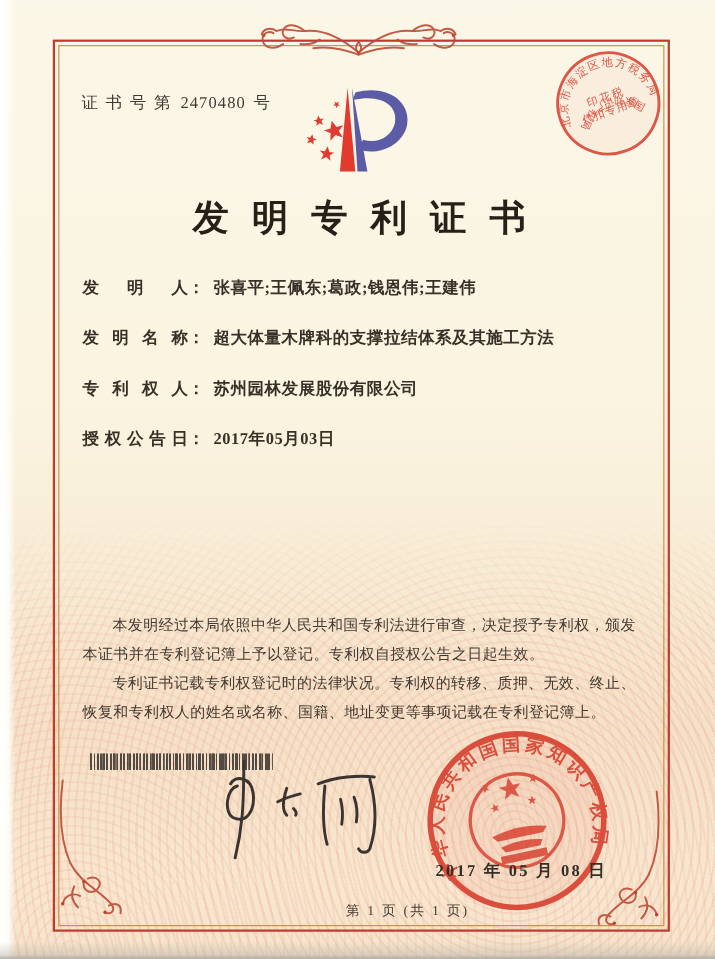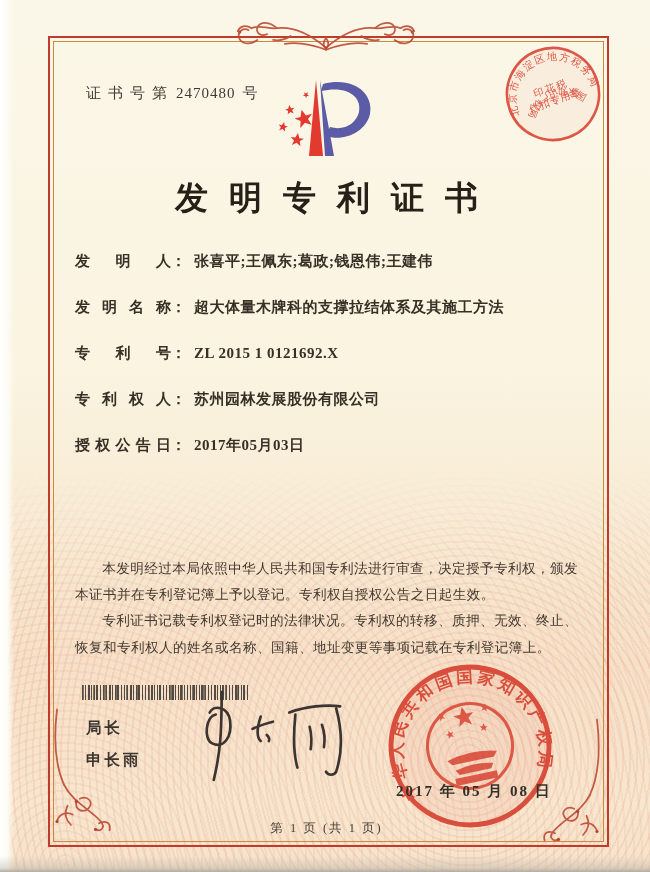--- a/index.html
+++ b/index.html
@@ -12,21 +12,21 @@
     background:linear-gradient(180deg,rgba(0,0,0,0),rgba(185,180,168,0.45) 75%,#b3ada1 100%);}
   .guilloche{position:absolute;left:0;top:470px;width:100%;height:402px;z-index:1;pointer-events:none;
     background-image:
       repeating-radial-gradient(circle at 72% 72%, rgba(223,134,104,0.14) 0 2px, rgba(223,134,104,0) 2px 7px),
       repeating-radial-gradient(circle at 10% 98%, rgba(223,134,104,0.10) 0 2px, rgba(223,134,104,0) 2px 8px);
     -webkit-mask-image:linear-gradient(180deg,transparent 0,#000 30%);
     mask-image:linear-gradient(180deg,transparent 0,#000 30%);}
   .frame{position:absolute;left:48px;top:36px;width:557px;height:807px;z-index:2;
     border:2px solid #bf3b2c;}
   .frame-inner{position:absolute;inset:3px;border:1px solid #c88a3f;}
-  .cert-no{position:absolute;left:86px;top:84px;z-index:3;font-size:15px;color:#403a33;}
+  .cert-no{position:absolute;left:74px;top:84px;z-index:3;font-size:15px;color:#403a33;}
   .cert-no .sp{letter-spacing:7px;}
   .cert-no .num{letter-spacing:1px;margin-left:2px;}
   .cert-no .suf{margin-left:7px;}
   .logo{position:absolute;left:266px;top:70px;width:132px;height:108px;z-index:3;}
   .stamp{position:absolute;left:503px;top:44px;width:100px;height:100px;z-index:4;
     transform:rotate(-20deg);opacity:.92;}
   .stamp text{fill:#dc4938;font-family:"Liberation Serif","DejaVu Serif",serif;}
   .title{position:absolute;left:48px;top:176px;width:557px;z-index:3;text-align:center;
     font-size:33px;font-weight:700;color:#262019;letter-spacing:21px;text-indent:21px;}
   .fields{position:absolute;left:75px;top:252px;width:490px;z-index:3;font-size:15px;font-weight:600;color:#383027;}
@@ -45,21 +45,21 @@
   .director{position:absolute;left:86px;top:712px;z-index:3;
     font-family:"Liberation Sans","DejaVu Sans",sans-serif;font-weight:700;font-size:15.5px;
     color:#3a352f;letter-spacing:3px;line-height:2.05;}
   .signature{position:absolute;left:192px;top:686px;width:170px;height:102px;z-index:3;}
   .seal{position:absolute;left:384px;top:660px;width:172px;height:172px;z-index:5;
     transform:rotate(-12deg);opacity:.88;}
   .seal text{fill:#d63b2a;font-family:"Liberation Serif","DejaVu Serif",serif;font-weight:700;}
   .issue-date{position:absolute;left:396px;top:782px;z-index:6;font-size:15px;font-weight:700;
     letter-spacing:2px;color:#332e28;}
   .page-footer{position:absolute;left:48px;top:820px;width:557px;z-index:3;text-align:center;
-    font-size:12.5px;color:#4a4038;letter-spacing:2px;}
+    font-size:12.5px;color:#4a4038;letter-spacing:2px;padding-left:44px;}
   .ornament-top{position:absolute;left:228px;top:14px;width:196px;height:46px;z-index:4;}
   .ornament-br{position:absolute;left:534px;top:716px;width:70px;height:126px;z-index:4;}
   .ornament-bl{position:absolute;left:50px;top:696px;width:70px;height:146px;z-index:4;transform:scaleX(-1);}
   .flourish{stroke:#b8432f;stroke-width:2;fill:none;stroke-linecap:round;opacity:.85;}
   .vine{stroke:#bd4a33;stroke-width:1.8;fill:none;stroke-linecap:round;opacity:.9;}
 </style>
 </head>
 <body>
 
 <div class="paper">
@@ -158,41 +158,34 @@
   <div class="title">发明专利证书</div>
 
   <div class="fields">
     <div class="field-row">
       <span class="f-label">发明人</span><span class="f-colon">：</span><span class="f-value">张喜平;王佩东;葛政;钱恩伟;王建伟</span>
     </div>
     <div class="field-row">
       <span class="f-label">发明名称</span><span class="f-colon">：</span><span class="f-value">超大体量木牌科的支撑拉结体系及其施工方法</span>
     </div>
     <div class="field-row">
-      <span class="f-label">专利号</span><span class="f-colon">：</span><span class="f-value">ZL 2015 1 0121692.X</span>
-    </div>
-    <div class="field-row">
       <span class="f-label">专利权人</span><span class="f-colon">：</span><span class="f-value">苏州园林发展股份有限公司</span>
     </div>
     <div class="field-row">
       <span class="f-label">授权公告日</span><span class="f-colon">：</span><span class="f-value">2017年05月03日</span>
     </div>
   </div>
 
   <div class="body-text">
     <p>本发明经过本局依照中华人民共和国专利法进行审查，决定授予专利权，颁发本证书并在专利登记簿上予以登记。专利权自授权公告之日起生效。</p>
     <p>专利证书记载专利权登记时的法律状况。专利权的转移、质押、无效、终止、恢复和专利权人的姓名或名称、国籍、地址变更等事项记载在专利登记簿上。</p>
   </div>
 
   <div class="barcode"></div>
 
-  <div class="director">
-    <div>局长</div>
-    <div>申长雨</div>
-  </div>
 
   <svg class="signature" viewBox="0 0 160 100">
     <g stroke="#3b3430" stroke-width="2.6" fill="none" stroke-linecap="round">
       <path d="M20,28 C10,30 8,52 16,56 C28,62 36,50 34,34 C32,20 18,18 14,26"></path>
       <path d="M26,6 C25,30 27,55 18,92"></path>
       <path d="M64,30 C60,42 60,50 64,54"></path>
       <path d="M56,42 C64,38 72,36 76,35"></path>
       <path d="M70,48 C72,50 73,52 72,54"></path>
       <path d="M92,26 C108,20 128,18 142,20"></path>
       <path d="M98,28 C96,48 96,66 100,80"></path>

